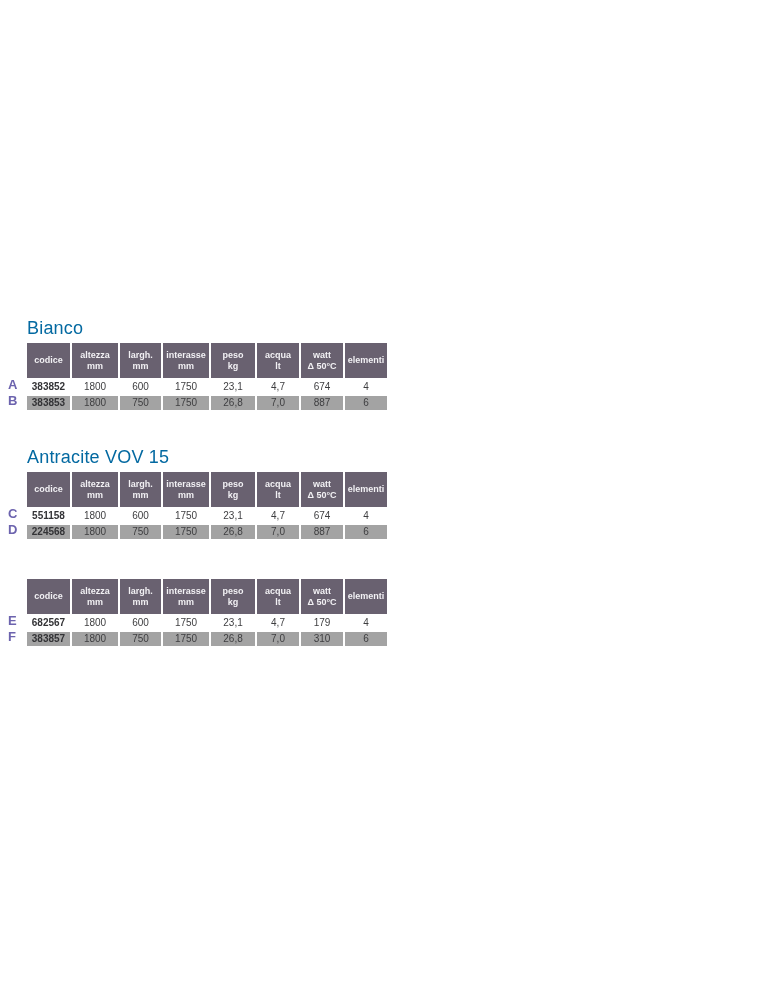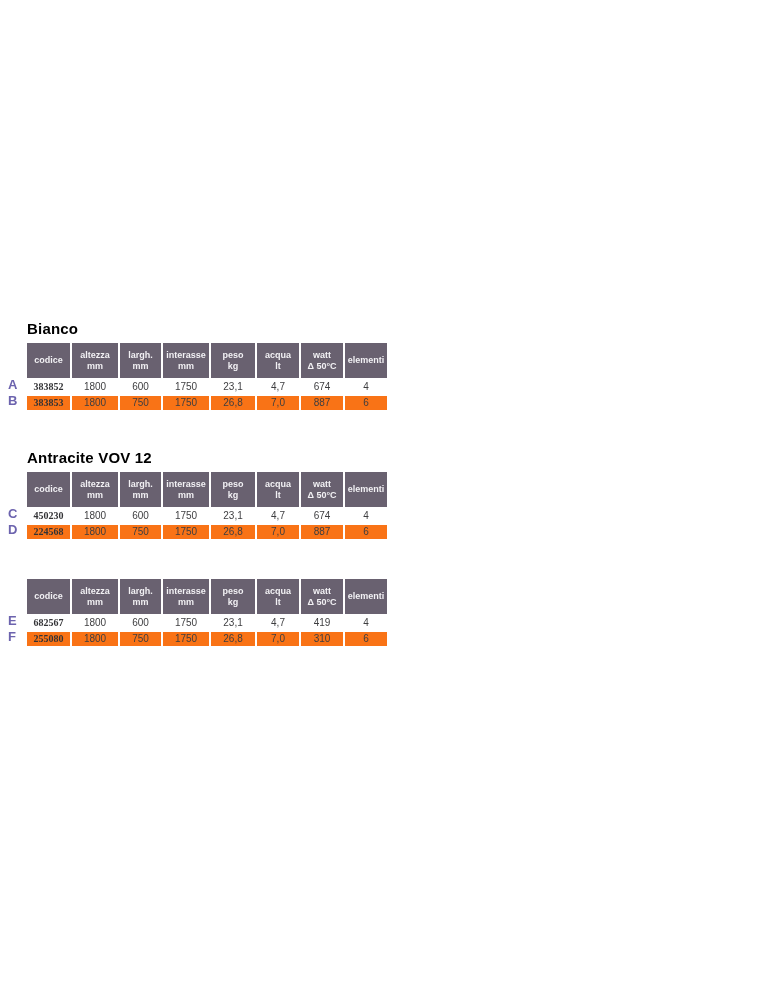--- a/index.html
+++ b/index.html
@@ -16,24 +16,24 @@
   }
   .sec {
     position: absolute;
     left: 0;
     width: 430px;
   }
   #sec0 { top: 321px; }
   #sec1 { top: 450px; }
   #sec2 { top: 579px; }
   .title {
-    font-size: 15px;
+    font-size: 18px;
     line-height: 15px;
-    font-weight: bold;
-    color: #000000;
+    font-weight: normal;
+    color: #0369a1;
     margin: 0 0 7px 27px;
     letter-spacing: 0.2px;
   }
   .table-area {
     position: relative;
     margin-left: 27px;
   }
   .row-label {
     position: absolute;
     left: -19px;
@@ -75,22 +75,22 @@
   td {
     height: 14px;
     font-size: 10px;
     line-height: 14px;
     color: #3e3e40;
     text-align: center;
     vertical-align: middle;
     padding: 0;
     background: #ffffff;
   }
-  tr.alt td { background: #f97316; }
-  td.codice { font-weight: bold; color: #333336; font-family: Liberation Serif, serif; }
+  tr.alt td { background: #a3a3a3; }
+  td.codice { font-weight: bold; color: #333336; }
 </style>
 </head>
 <body>
 
 <section class="sec" id="sec0">
   <h2 class="title">Bianco</h2>
   <div class="table-area">
     <div class="row-label lbl-0">A</div>
     <div class="row-label lbl-1">B</div>
     <table class="spec-table">
@@ -160,21 +160,21 @@
           <td>7,0</td>
           <td>887</td>
           <td>6</td>
         </tr>
       </tbody>
     </table>
   </div>
 </section>
 
 <section class="sec" id="sec1">
-  <h2 class="title">Antracite VOV 12</h2>
+  <h2 class="title">Antracite VOV 15</h2>
   <div class="table-area">
     <div class="row-label lbl-0">C</div>
     <div class="row-label lbl-1">D</div>
     <table class="spec-table">
       <colgroup>
           <col class="c0">
           <col class="c1">
           <col class="c2">
           <col class="c3">
           <col class="c4">
@@ -213,21 +213,21 @@
               <div>Δ 50°C</div>
             </th>
           <th>
               <div>elementi</div>
               <div></div>
             </th>
         </tr>
       </thead>
       <tbody>
         <tr>
-          <td class="codice">450230</td>
+          <td class="codice">551158</td>
           <td>1800</td>
           <td>600</td>
           <td>1750</td>
           <td>23,1</td>
           <td>4,7</td>
           <td>674</td>
           <td>4</td>
         </tr>
         <tr class="alt">
           <td class="codice">224568</td>
@@ -296,25 +296,25 @@
         </tr>
       </thead>
       <tbody>
         <tr>
           <td class="codice">682567</td>
           <td>1800</td>
           <td>600</td>
           <td>1750</td>
           <td>23,1</td>
           <td>4,7</td>
-          <td>419</td>
+          <td>179</td>
           <td>4</td>
         </tr>
         <tr class="alt">
-          <td class="codice">255080</td>
+          <td class="codice">383857</td>
           <td>1800</td>
           <td>750</td>
           <td>1750</td>
           <td>26,8</td>
           <td>7,0</td>
           <td>310</td>
           <td>6</td>
         </tr>
       </tbody>
     </table>

